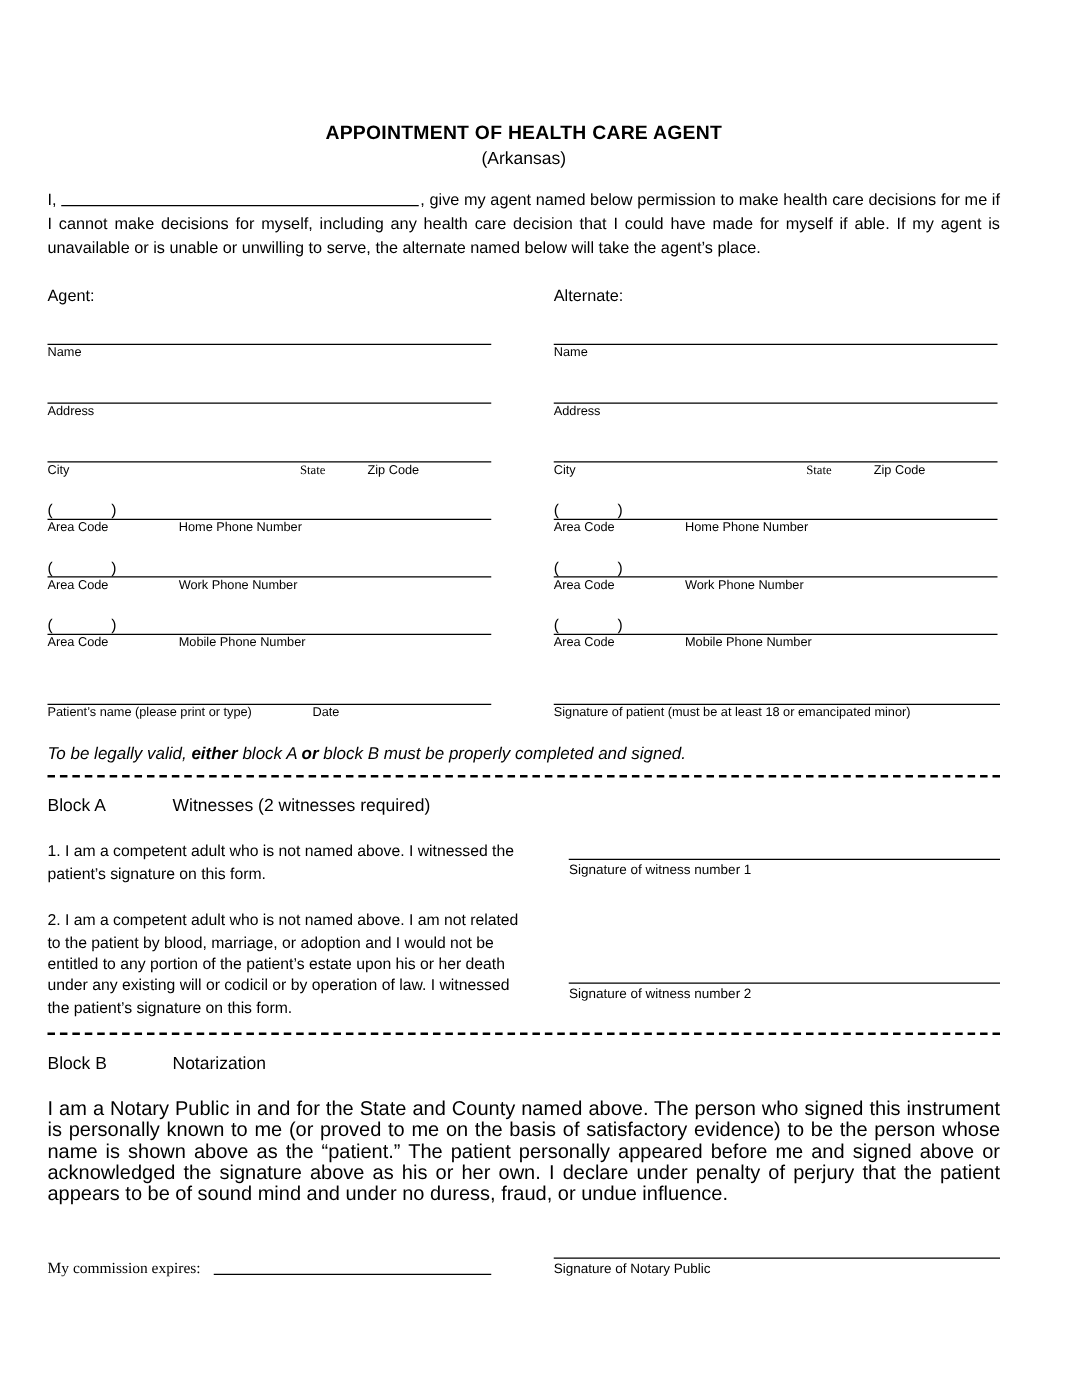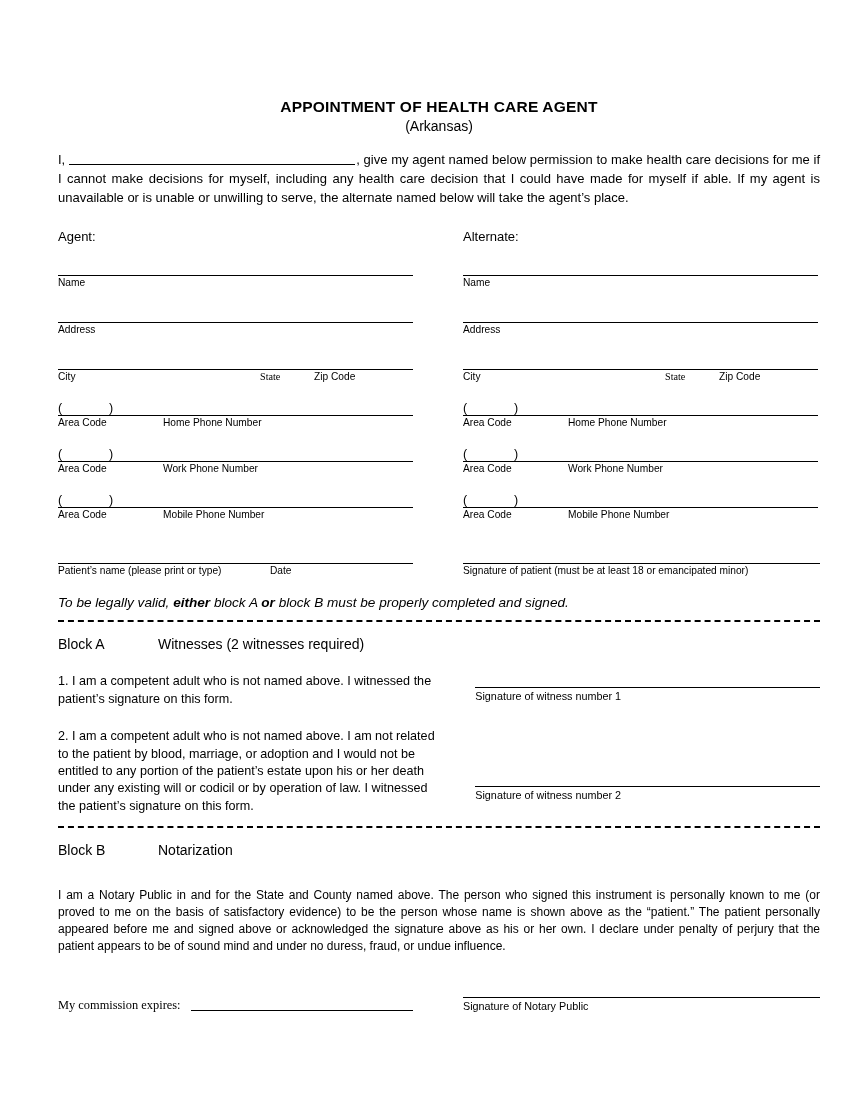--- a/index.html
+++ b/index.html
@@ -13,21 +13,21 @@
   }
   .page {
     position: relative;
     width: 862px;
     height: 1116px;
     background: #ffffff;
     overflow: hidden;
   }
   .sheet {
     position: absolute;
-    left: 58px;
+    left: 38px;
     top: 0;
     width: 762px;
   }
 
   
   .doc-title {
     text-align: center;
     font-size: 15.5px;
     font-weight: bold;
     letter-spacing: 0.2px;
@@ -197,22 +197,22 @@
   }
   .state-lines .county-blank {
     display: inline-block;
     width: 137px;
     border-bottom: 1.5px solid #000;
     height: 11px;
     margin: 0 0 -1px 4px;
   }
 
   .notary-para {
-    margin-top: 28px;
-    font-size: 12px;
+    margin-top: 20px;
+    font-size: 16px;
     line-height: 17px;
     text-align: justify;
     text-justify: inter-word;
   }
 
   
   .commission-row {
     display: flex;
     margin-top: 28px;
   }

